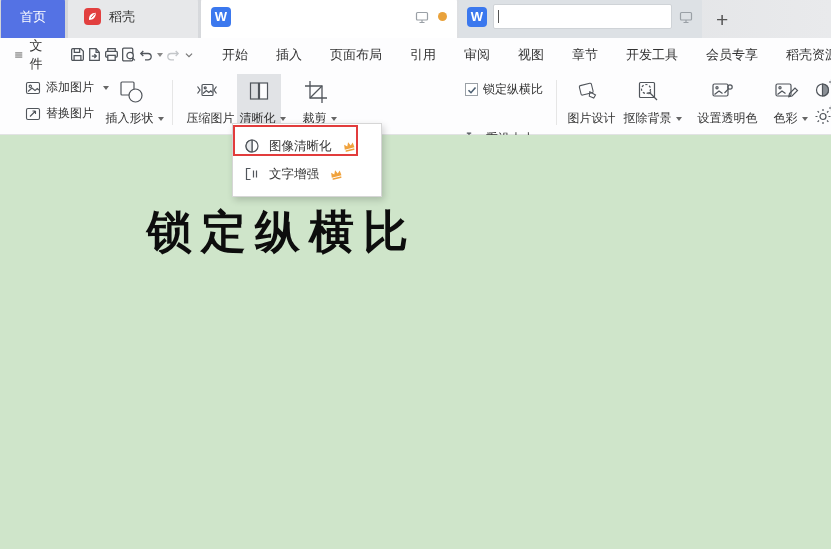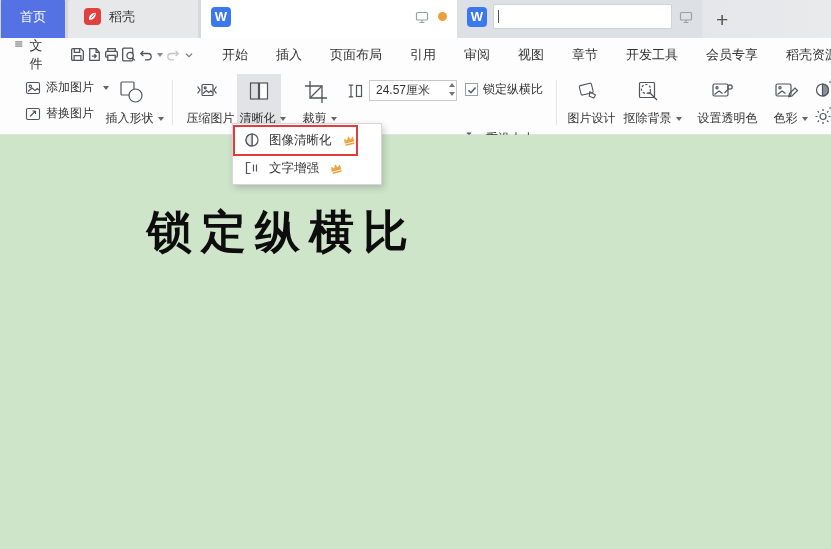--- a/index.html
+++ b/index.html
@@ -23,21 +23,21 @@
   .tab-title{flex:1;font-size:12px;color:#333;white-space:nowrap;overflow:hidden;}
   .rename-box{flex:1;height:23px;background:#fff;border:1px solid #cfd3d7;border-radius:2px;
     font-size:12px;padding:0 4px;display:flex;align-items:center;}
   .caret-line{width:1px;height:13px;background:#555;}
   .dot{width:9px;height:9px;border-radius:50%;background:#e9a23b;flex:none;}
   .plus-btn{align-self:center;margin-left:14px;font-size:21px;color:#555;line-height:1;cursor:default;}
   .ticon{flex:none;display:flex;align-items:center;}
   
   .menubar{position:absolute;top:38px;left:0;width:831px;height:33px;background:#fdfdfe;
     display:flex;align-items:center;padding-left:10px;box-sizing:border-box;}
-  .file-btn{display:flex;align-items:flex-start;gap:6px;font-size:13px;color:#333;padding:0 4px;}
+  .file-btn{display:flex;align-items:center;gap:6px;font-size:13px;color:#333;padding:0 4px;}
   .qdivider{width:1px;height:16px;background:#e3e3e3;margin:0 9px;}
   .qicon{width:27px;height:24px;display:flex;align-items:center;justify-content:center;}
   .menus{display:flex;margin-left:12px;}
   .menu-item{font-size:13px;color:#333;padding:0 14px;white-space:nowrap;}
   
   .ribbon{position:absolute;top:71px;left:0;width:831px;height:64px;background:#fdfdfe;
     border-bottom:1px solid #e2e3e4;box-sizing:border-box;}
   .small-btn{position:absolute;display:flex;align-items:center;gap:5px;font-size:12px;color:#333;}
   .big-btn{position:absolute;top:3px;height:57px;display:flex;flex-direction:column;align-items:center;
     justify-content:space-between;padding:5px 3px 4px 3px;box-sizing:border-box;font-size:12px;color:#333;}
@@ -50,21 +50,21 @@
   .size-field{width:88px;height:21px;border:1px solid #c7cacc;background:#fff;font-size:12px;color:#333;
     padding:0 14px 0 6px;box-sizing:border-box;font-family:"Liberation Sans","DejaVu Sans",sans-serif;}
   .spinner{position:relative;width:0;}
   .spin{position:absolute;left:-14px;width:0;height:0;border-left:3.5px solid transparent;border-right:3.5px solid transparent;}
   .spin.up{top:-8px;border-bottom:4px solid #777;}
   .spin.down{top:1px;border-top:4px solid #777;}
   .checkbox{width:13px;height:13px;background:#fff;border:1px solid #9aa0a6;box-sizing:border-box;
     display:flex;align-items:center;justify-content:center;flex:none;}
   
   .dropdown{position:absolute;left:232px;top:123px;width:150px;background:#fff;border:1px solid #d6d6d6;
-    box-shadow:2px 3px 7px rgba(0,0,0,.18);z-index:5;padding:2px 0;box-sizing:border-box;}
+    box-shadow:2px 3px 7px rgba(0,0,0,.18);z-index:5;padding:8px 0;box-sizing:border-box;}
   .dd-item{height:28px;display:flex;align-items:center;gap:9px;padding:0 11px;font-size:12.5px;color:#333;}
   .red-annotation{position:absolute;left:233px;top:125px;width:121px;height:27px;
     border:2px solid #e23c3c;z-index:6;pointer-events:none;}
   
   .doc-area{position:absolute;top:135px;left:0;width:831px;height:414px;background:#cfe5ca;}
   .doc-heading{position:absolute;left:147px;top:67px;font-size:45px;font-weight:800;color:#0d0d0d;
     letter-spacing:9px;white-space:nowrap;}
   svg{display:block;}
 </style>
 </head>
@@ -236,31 +236,20 @@
     <svg width="26" height="26" viewBox="0 0 26 26" fill="none" stroke="#50555b" stroke-width="1.3">
         <path d="M7 2v17h17M2 7h17v17"></path>
         <path d="M7 19 19 7"></path>
       </svg>
     <span class="lbl">
         <span>裁剪</span>
         <span class="caret"></span>
       </span>
   </div>
 
-  <div class="size-row" style="left:347px;top:9px;">
-    <svg width="16" height="16" viewBox="0 0 16 16" fill="none" stroke="#50555b" stroke-width="1.2">
-        <path d="M1.8 2.2h4.4M4 2.2v11.6M1.8 13.8h4.4"></path>
-        <rect x="9.5" y="2.5" width="5" height="11"></rect>
-      </svg>
-    <input class="size-field" value="24.57厘米" style="">
-    <span class="spinner">
-        <span class="spin up"></span>
-        <span class="spin down"></span>
-      </span>
-  </div>
 
   <div class="small-btn" style="left:465px;top:10px;">
     <span class="checkbox">
       <svg width="10" height="10" viewBox="0 0 10 10" fill="none" stroke="#4d6073" stroke-width="1.6">
           <path d="M1.5 5.2 4 7.7 8.5 2.5"></path>
         </svg>
     </span>
     <span>锁定纵横比</span>
   </div>
   <div class="small-btn" style="left:465px;top:35px;margin-top:24px;">

